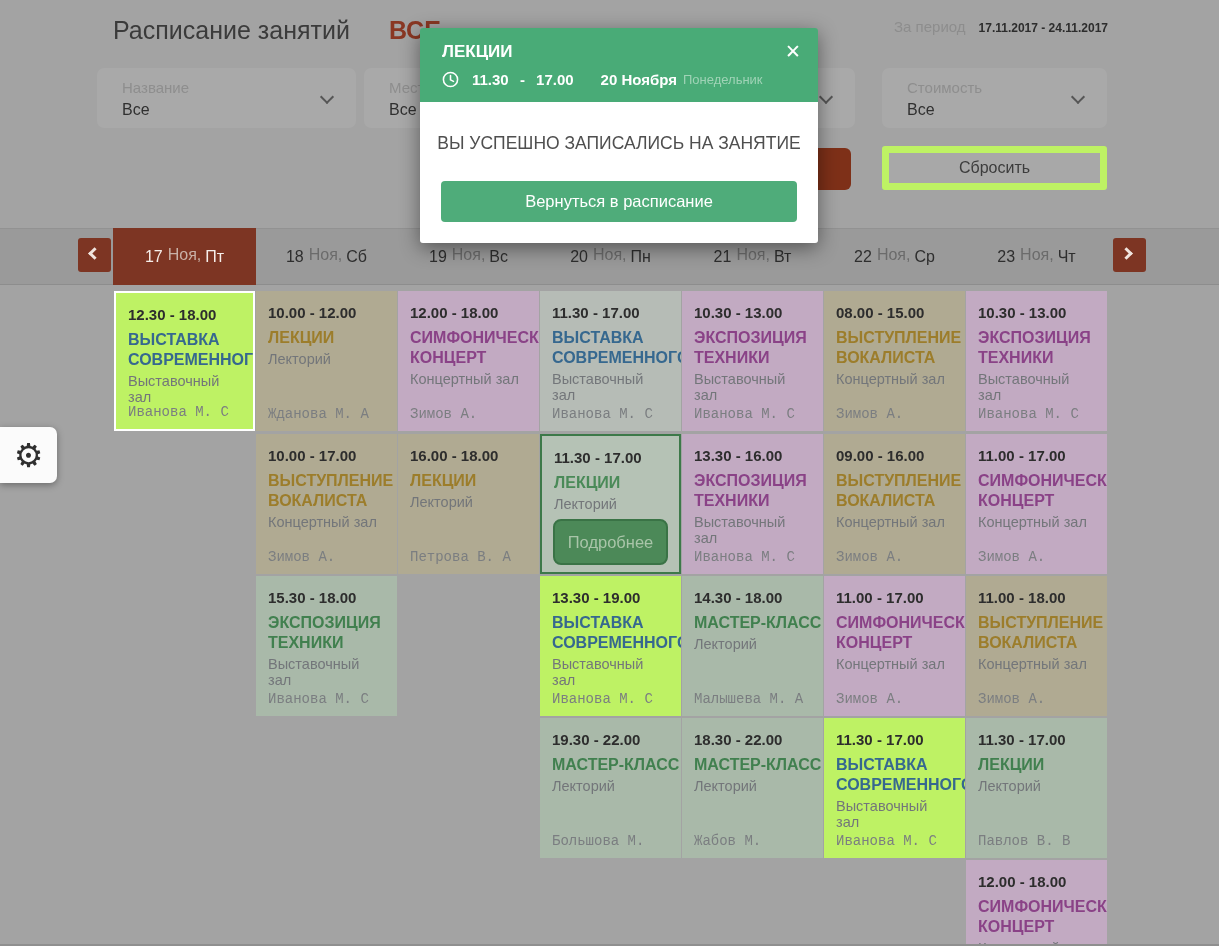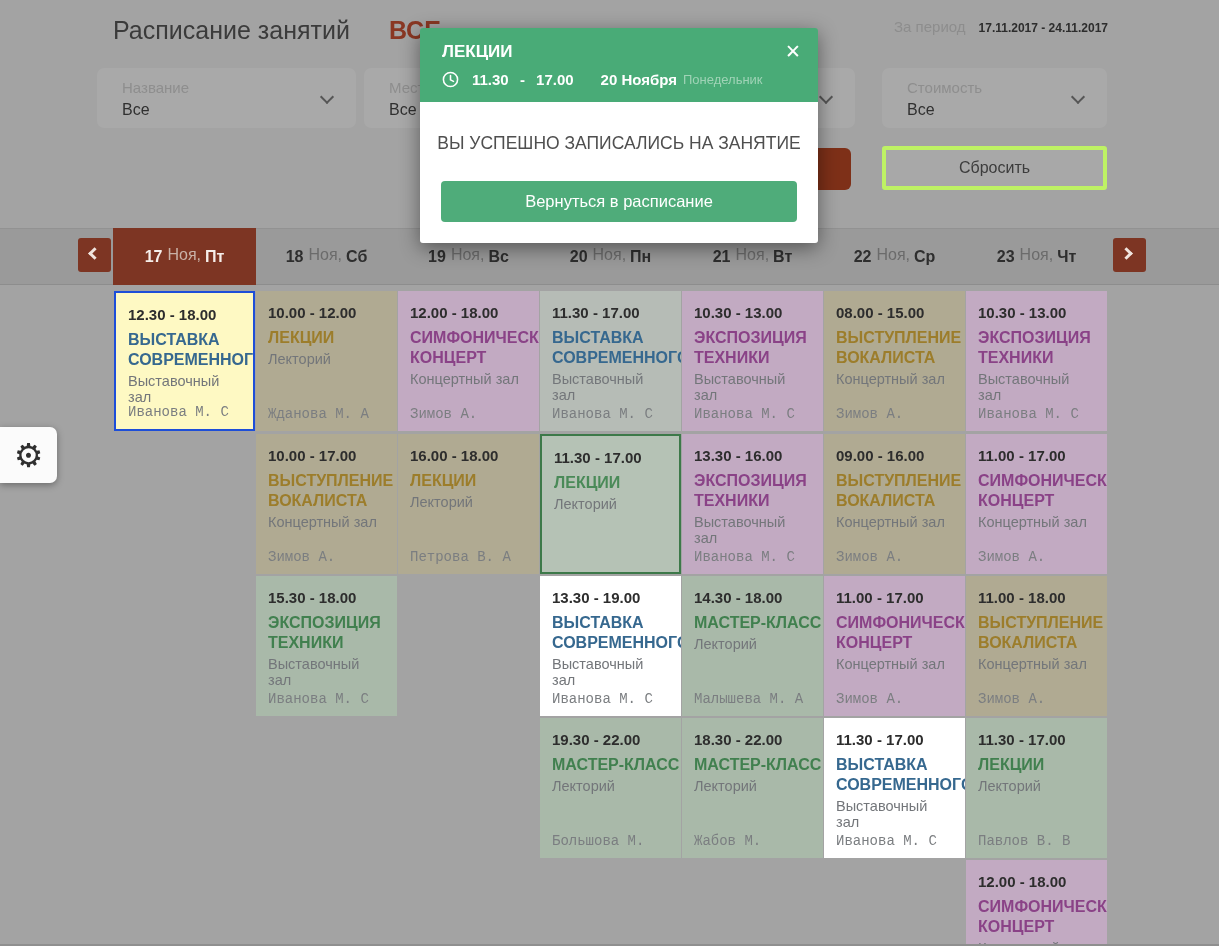--- a/index.html
+++ b/index.html
@@ -21,51 +21,51 @@
   .dd .val { position:absolute; left:25px; top:33px; font-size:16px; color:#303030; }
   .chev-down { position:absolute; right:24px; top:24px; width:10px; height:10px;
     border-right:2px solid #565656; border-bottom:2px solid #565656; transform:rotate(45deg); }
   .dd1 { left:97px;  width:259px; }
   .dd2 { left:364px; width:259px; }
   .dd3 { left:596px; width:259px; }
   .dd4 { left:882px; width:225px; }
   .btn-show { position:absolute; left:630px; top:148px; width:221px; height:42px;
     background:#7e3018; border:none; border-radius:6px; }
   .btn-reset { position:absolute; left:882px; top:146px; width:225px; height:44px;
-    background:#a8a8a8; border:4px solid #bef264; border-radius:3px;
+    background:#a8a8a8; border:7px solid #bef264; border-radius:3px;
     font-size:16px; color:#3c3c3c; display:flex; align-items:center; justify-content:center;
     font-family:inherit; cursor:pointer; }
   
   .daystrip { position:absolute; left:0; top:228px; width:1219px; height:57px;
     background:#9a9a9a; border-top:1px solid #929292; border-bottom:1px solid #8d8d8d; }
   .daytab { position:absolute; top:228px; height:57px; display:flex; align-items:center;
     justify-content:center; font-size:16px; color:#2e2e2e; cursor:pointer; }
-  .daytab .num,.daytab .abbr { font-weight:bold; }
+  .daytab .num,.daytab .abbr { font-weight:normal; }
   .daytab .mon { color:#6b6b6b; margin:0 4px 4px 5px; }
   .daytab.active { background:#7d3523; color:#f6eeea; }
   .daytab.active .mon { color:#c9b1a7; }
   .nav-btn { position:absolute; top:238px; width:33px; height:34px; background:#7d3523;
     border:none; border-radius:3px; cursor:pointer; }
   .nav-btn .ch { position:absolute; left:12px; top:11px; width:9px; height:9px; }
   .nav-left  { left:78px; }
   .nav-right { left:1113px; }
   .nav-left  .ch { border-left:3px solid #f0e4de; border-bottom:3px solid #f0e4de; transform:rotate(45deg); }
   .nav-right .ch { border-right:3px solid #f0e4de; border-top:3px solid #f0e4de; transform:rotate(45deg); left:9px; }
   
   .cell { position:absolute; width:141px; height:140px; padding:10px 12px; overflow:hidden; cursor:pointer; }
   .cell .time  { font-size:15px; font-weight:bold; color:#2d2d2d; margin-top:3px; }
   .cell .title { font-size:16px; font-weight:bold; line-height:1.25; margin-top:7px; margin-right:-12px; }
   .cell .loc   { font-size:14.5px; color:#73767a; margin-top:3px; }
   .cell .person{ position:absolute; left:12px; bottom:9px; font-size:14px; color:#7b7e81;font-family:Liberation Mono, monospace; }
   .t-tan    { background:#b0aa92; } .t-tan .title    { color:#9c7d2b; }
   .t-purple { background:#c2aac2; } .t-purple .title { color:#8a4287; }
   .t-green  { background:#a9b9a9; } .t-green .title  { color:#41804f; }
-  .t-blue   { background:#ffffff; } .t-blue .title   { color:#36688f; }
+  .t-blue   { background:#bef264; } .t-blue .title   { color:#36688f; }
   .t-sage   { background:#b6bcb6; } .t-sage .title   { color:#36688f; }
-  .sel-red   { background:#fef9c3; border:2px solid #1d4ed8; }
+  .sel-red   { background:#bef264; border:2px solid #ffffff; }
   .sel-green { background:#b5c2b5; border:2px solid #3d7949; }
   .sel-green .title { color:#4a8a58; }
   .more-btn { position:absolute; left:11px; right:11px; bottom:7px; height:46px;
     background:#4c8958; border:2px solid #3a7346; border-radius:8px; color:#a9c5a9;
     font-size:16.5px; display:flex; align-items:center; justify-content:center;
     font-family:inherit; cursor:pointer; }
   
   .gear-box { position:absolute; left:0; top:427px; width:57px; height:56px; background:#fbfbfb;
     border-radius:0 7px 7px 0; box-shadow:0 2px 7px rgba(0,0,0,0.35); z-index:50;
     display:flex; align-items:center; justify-content:center; cursor:pointer; }
@@ -205,20 +205,21 @@
       <div class="cell t-sage" style="left: 540px; top: 291px;">
         <div class="time">11.30 - 17.00</div>
         <div class="title">ВЫСТАВКА СОВРЕМЕННОГО</div>
         <div class="loc">Выставочный зал</div>
         <div class="person">Иванова М. С</div>
       </div>
       <div class="cell t-green sel-green" style="left: 540px; top: 434px;">
         <div class="time">11.30 - 17.00</div>
         <div class="title">ЛЕКЦИИ</div>
         <div class="loc">Лекторий</div>
+        <button class="more-btn">Подробнее</button>
       </div>
       <div class="cell t-blue" style="left: 540px; top: 576px;">
         <div class="time">13.30 - 19.00</div>
         <div class="title">ВЫСТАВКА СОВРЕМЕННОГО</div>
         <div class="loc">Выставочный зал</div>
         <div class="person">Иванова М. С</div>
       </div>
       <div class="cell t-green" style="left: 540px; top: 718px;">
         <div class="time">19.30 - 22.00</div>
         <div class="title">МАСТЕР-КЛАСС</div>

